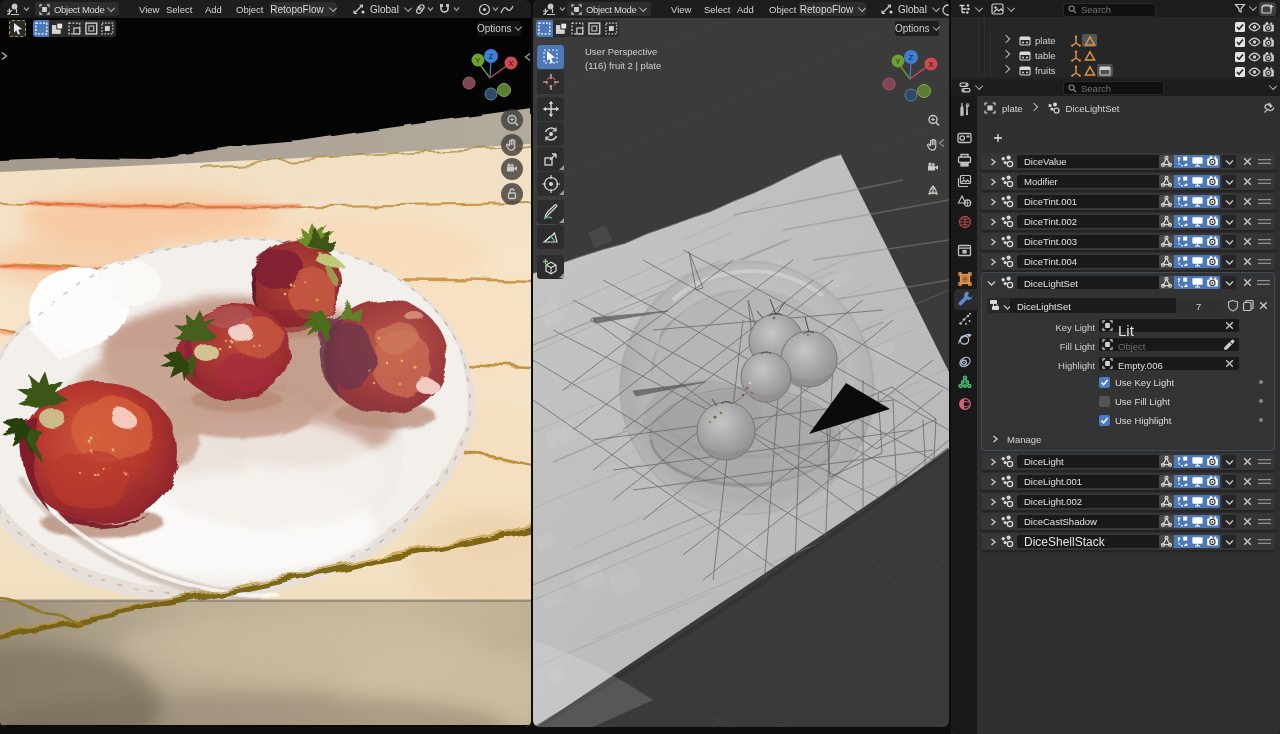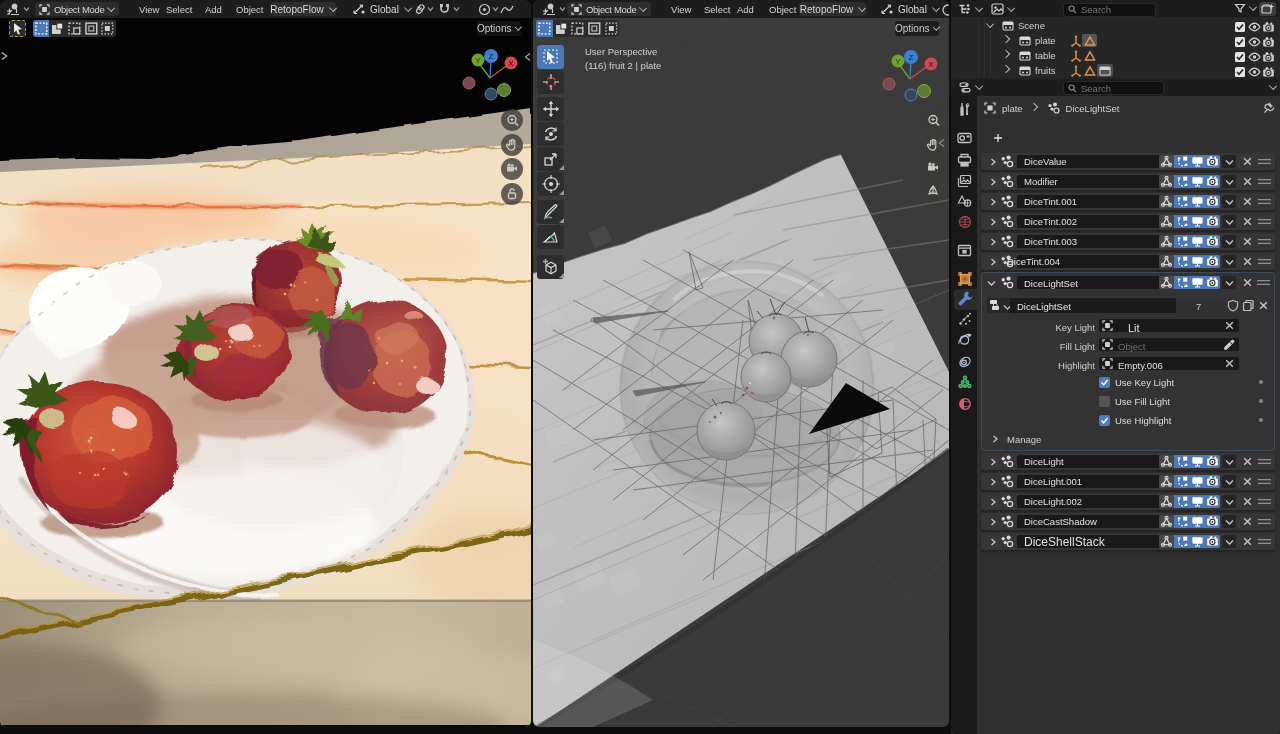--- a/index.html
+++ b/index.html
@@ -785,30 +785,20 @@
             <rect x="1" y="3" width="9" height="7" rx="1" fill="none" stroke="#d3d3d3" stroke-width="1.2"></rect>
             <path d="M1 4.5 3 2h5l2 2.5" fill="none" stroke="#d3d3d3" stroke-width="1.2"></path>
             <path d="M10.5 1.5v4M8.5 3.5h4" stroke="#d3d3d3" stroke-width="1.2"></path>
           </svg>
     </div>
 
     <div class="abs" style="left:27px;top:18px;width:1px;height:59px;background:#2f2f2f;"></div>
     <div class="abs" style="left:33px;top:18px;width:1px;height:59px;background:#2f2f2f;"></div>
     <div class="abs" style="left:39px;top:32px;width:1px;height:45px;background:#303030;"></div>
 
-    <div class="abs txt flex" style="left:0;top:18px;width:329px;height:15px;">
-      <span class="chev" style="margin-left:36px;"></span>
-      <svg width="12" height="11" viewBox="0 0 12 11" style="margin-left:9px">
-            <rect x="1" y="2" width="10" height="8" rx="1" fill="none" stroke="#d8d8d8" stroke-width="1.1"></rect>
-            <rect x="1" y="2" width="10" height="3" fill="#d8d8d8"></rect>
-            <circle cx="4" cy="7.5" r="1" fill="#d8d8d8"></circle>
-            <circle cx="8" cy="7.5" r="1" fill="#d8d8d8"></circle>
-          </svg>
-      <span style="margin-left:4px;color:#d2d2d2;font-size:9.5px;">Scene</span>
-    </div>
     <div class="abs txt flex" style="left:0;top:33px;width:329px;height:15px;">
       <span class="chev" style="margin-left:52px;transform:rotate(-45deg);"></span>
       <svg width="12" height="11" viewBox="0 0 12 11" style="margin-left:10px">
             <rect x="1" y="2" width="10" height="8" rx="1" fill="none" stroke="#d8d8d8" stroke-width="1.1"></rect>
             <rect x="1" y="2" width="10" height="3" fill="#d8d8d8"></rect>
             <circle cx="4" cy="7.5" r="1" fill="#d8d8d8"></circle>
             <circle cx="8" cy="7.5" r="1" fill="#d8d8d8"></circle>
           </svg>
       <span style="margin-left:4px;color:#d2d2d2;font-size:9.5px;">plate</span>
     </div>
@@ -1386,21 +1376,21 @@
             </svg>
             <svg class="abs" width="14" height="13" viewBox="0 0 14 13" style="left:19px;top:2px;">
               <g fill="#d8d8d8">
                 <circle cx="3.2" cy="3.8" r="1.7"></circle>
                 <circle cx="8.6" cy="2.6" r="2.1"></circle>
                 <circle cx="5.2" cy="7.6" r="1.7"></circle>
                 <circle cx="10" cy="9" r="2.6" fill="none" stroke="#d8d8d8" stroke-width="1.3"></circle>
               </g>
             </svg>
             <div class="abs" style="left:36px;top:2px;width:143px;height:13px;background:#191919;border-radius:2px;"></div>
-            <span class="abs" style="left:26px;top:4px;color:#e2e2e2;font-size:9.5px;line-height:10px;white-space:nowrap;">DiceTint.004</span>
+            <span class="abs" style="left:43px;top:4px;color:#e2e2e2;font-size:9.5px;line-height:10px;white-space:nowrap;">DiceTint.004</span>
             <div class="abs" style="left:178px;top:2px;width:15px;height:13px;background:#484848;border-radius:2px 0 0 2px;"></div>
             <div class="abs" style="left:193px;top:2px;width:46px;height:13px;background:#4d79b8;border-radius:0 2px 2px 0;"></div>
             <svg class="abs" width="13" height="13" viewBox="0 0 13 13" style="left:179px;top:2px;">
               <g fill="none" stroke="#d4d4d4" stroke-width="1.2">
                 <path d="M6.5 3.2 10 9.6H3Z" stroke-linejoin="round"></path>
                 <circle cx="6.5" cy="2.9" r="1.5"></circle>
                 <circle cx="3" cy="9.8" r="1.5"></circle>
                 <circle cx="10" cy="9.8" r="1.5"></circle>
               </g>
             </svg>
@@ -1799,21 +1789,21 @@
           <path d="M1.2 1.2 7.8 7.8M7.8 1.2 1.2 7.8" stroke="#c6c6c6" stroke-width="1.4"></path>
         </svg>
         <span class="abs" style="left:0;top:243px;width:144px;text-align:right;color:#cecece;font-size:9.5px;">Key Light</span>
         <div class="abs" style="left:148px;top:240px;width:140px;height:13px;background:#191919;border-radius:2px;"></div>
         <svg class="abs" width="11" height="11" viewBox="0 0 12 12" style="left:151px;top:241px;">
           <g fill="none" stroke="#cfcfcf" stroke-width="1.2">
             <path d="M1 3.5V1h2.5M8.5 1H11v2.5M11 8.5V11H8.5M3.5 11H1V8.5"></path>
             <rect x="3.4" y="3.4" width="5.2" height="5.2" fill="#cfcfcf" stroke="none" rx="0.5"></rect>
           </g>
         </svg>
-        <span class="abs" style="left:177px;top:242.5px;color:#e2e2e2;font-size:11px;">Lit</span>
+        <span class="abs" style="left:167px;top:242.5px;color:#e2e2e2;font-size:15px;">Lit</span>
         <svg class="abs" width="9" height="9" viewBox="0 0 9 9" style="left:274px;top:242px;">
           <path d="M1.2 1.2 7.8 7.8M7.8 1.2 1.2 7.8" stroke="#c6c6c6" stroke-width="1.4"></path>
         </svg>
         <span class="abs" style="left:0;top:262px;width:144px;text-align:right;color:#cecece;font-size:9.5px;">Fill Light</span>
         <div class="abs" style="left:148px;top:259px;width:140px;height:13px;background:#191919;border-radius:2px;"></div>
         <svg class="abs" width="11" height="11" viewBox="0 0 12 12" style="left:151px;top:260px;">
           <g fill="none" stroke="#cfcfcf" stroke-width="1.2">
             <path d="M1 3.5V1h2.5M8.5 1H11v2.5M11 8.5V11H8.5M3.5 11H1V8.5"></path>
             <rect x="3.4" y="3.4" width="5.2" height="5.2" fill="#cfcfcf" stroke="none" rx="0.5"></rect>
           </g>

